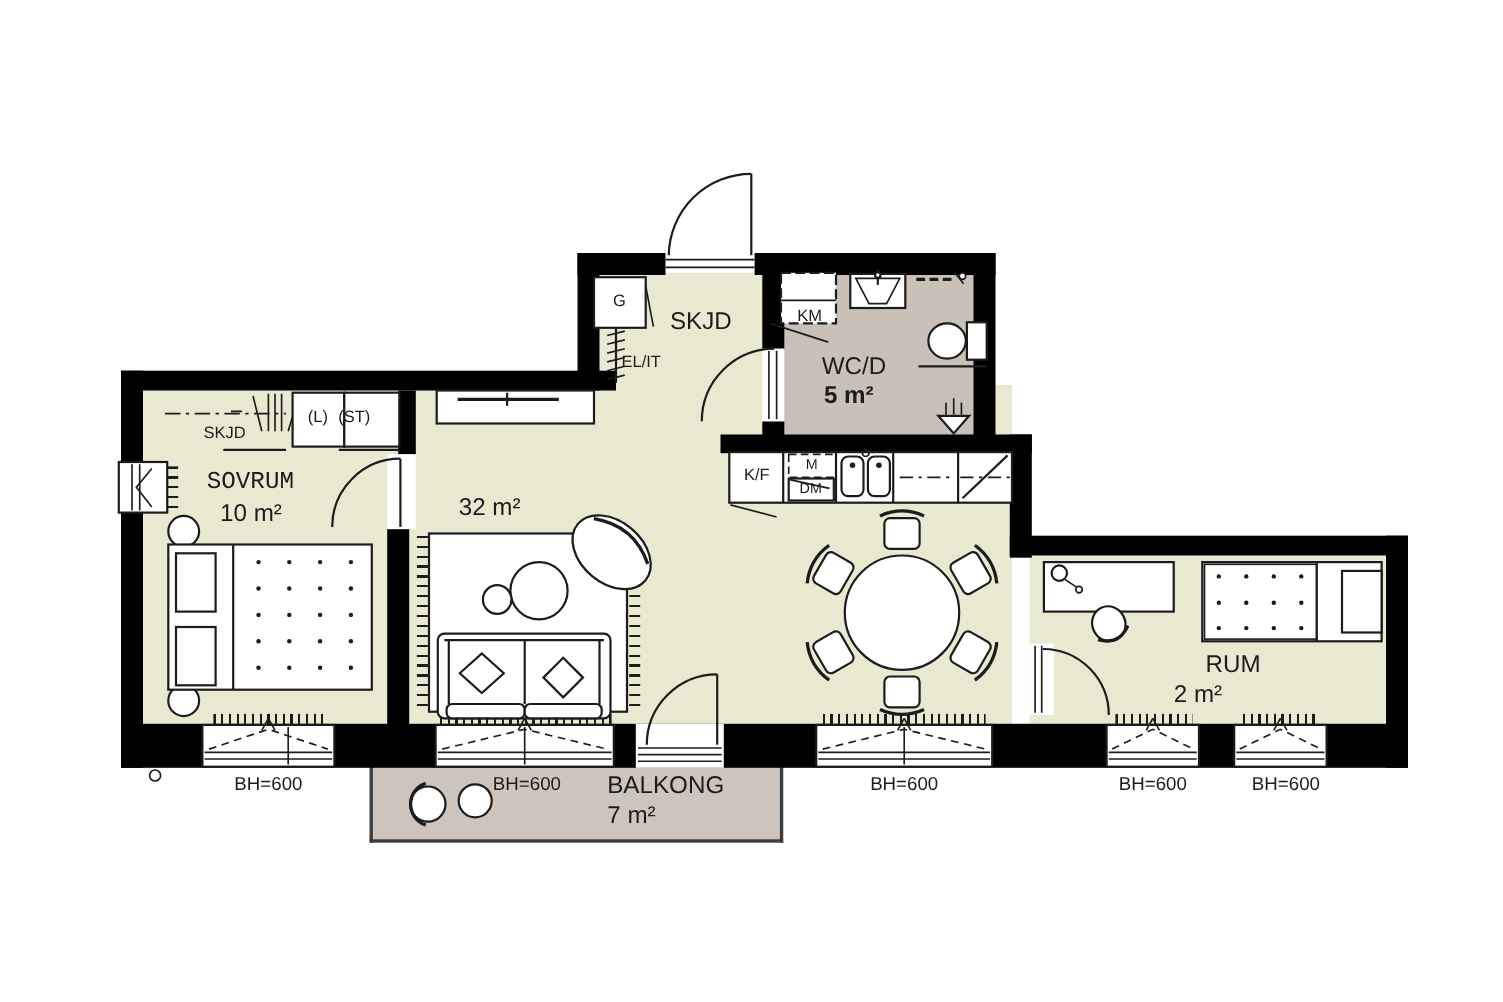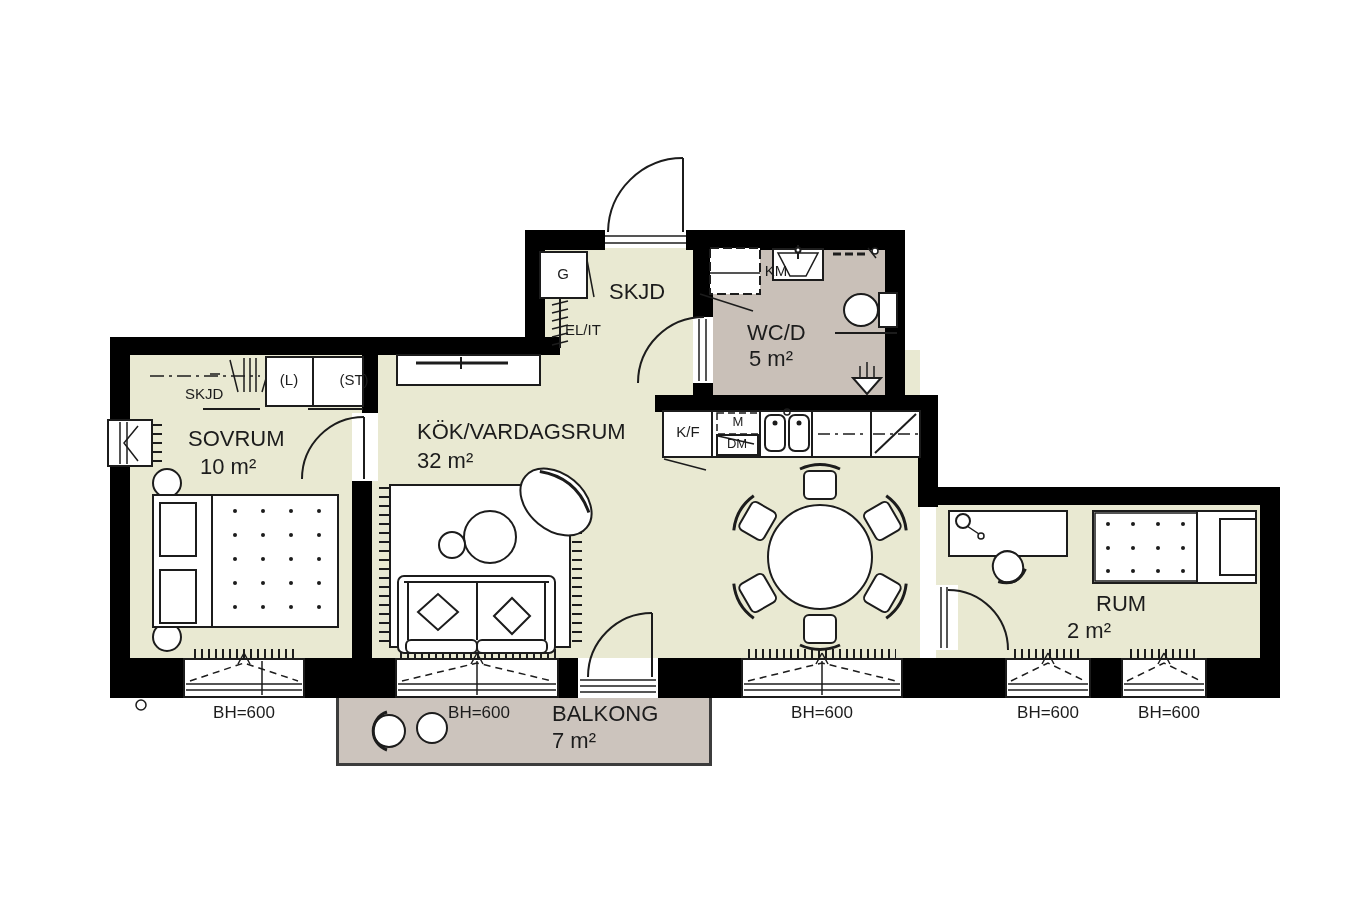--- a/index.html
+++ b/index.html
@@ -332,38 +332,37 @@
 
     <g stroke="#1c1c1c" fill="#ffffff" stroke-width="2">
       <circle cx="389" cy="731" r="16"></circle>
       <path d="M387,712 A20,20 0 0 0 387,750" fill="none" stroke-width="3"></path>
       <circle cx="432" cy="728" r="15"></circle>
     </g>
 
     <circle cx="141" cy="705" r="5" fill="#ffffff" stroke="#1c1c1c" stroke-width="1.5"></circle>
   </svg>
 
-  <div class="label room" style="left:188px;top:427px;">SOVRUM</div>
+  <div class="label room" style="left:188px;top:427px;font-family:Liberation Mono, monospace;">SOVRUM</div>
   <div class="label room" style="left:200px;top:455px;">10 m²</div>
-  <div class="label room" style="left:417px;top:420px;">KÖK/VARDAGSRUM</div>
   <div class="label room" style="left:417px;top:449px;">32 m²</div>
   <div class="label room" style="left:609px;top:280px;">SKJD</div>
   <div class="label room" style="left:747px;top:321px;">WC/D</div>
-  <div class="label room" style="left:749px;top:347px;">5 m²</div>
+  <div class="label room" style="left:749px;top:347px;font-weight:bold;">5 m²</div>
   <div class="label room" style="left:1096px;top:592px;">RUM</div>
   <div class="label room" style="left:1067px;top:619px;">2 m²</div>
   <div class="label room" style="left:552px;top:702px;">BALKONG</div>
   <div class="label room" style="left:552px;top:729px;">7 m²</div>
 
   <div class="label small" style="left:185px;top:386px;">SKJD</div>
   <div class="label small ctr" style="left:289px;top:372px;">(L)</div>
-  <div class="label small ctr" style="left:354px;top:372px;">(ST)</div>
+  <div class="label small ctr" style="left:322px;top:372px;">(ST)</div>
   <div class="label small ctr" style="left:563px;top:266px;">G</div>
   <div class="label small" style="left:565px;top:322px;">EL/IT</div>
-  <div class="label small ctr" style="left:736px;top:263px;margin-left:40px;">KM</div>
+  <div class="label small ctr" style="left:736px;top:280px;">KM</div>
   <div class="label small ctr" style="left:688px;top:424px;">K/F</div>
   <div class="label tiny ctr" style="left:738px;top:415px;">M</div>
   <div class="label tiny ctr" style="left:737px;top:437px;">DM</div>
 
   <div class="label bh ctr" style="left:244px;top:704px;">BH=600</div>
   <div class="label bh ctr" style="left:479px;top:704px;">BH=600</div>
   <div class="label bh ctr" style="left:822px;top:704px;">BH=600</div>
   <div class="label bh ctr" style="left:1048px;top:704px;">BH=600</div>
   <div class="label bh ctr" style="left:1169px;top:704px;">BH=600</div>
 

